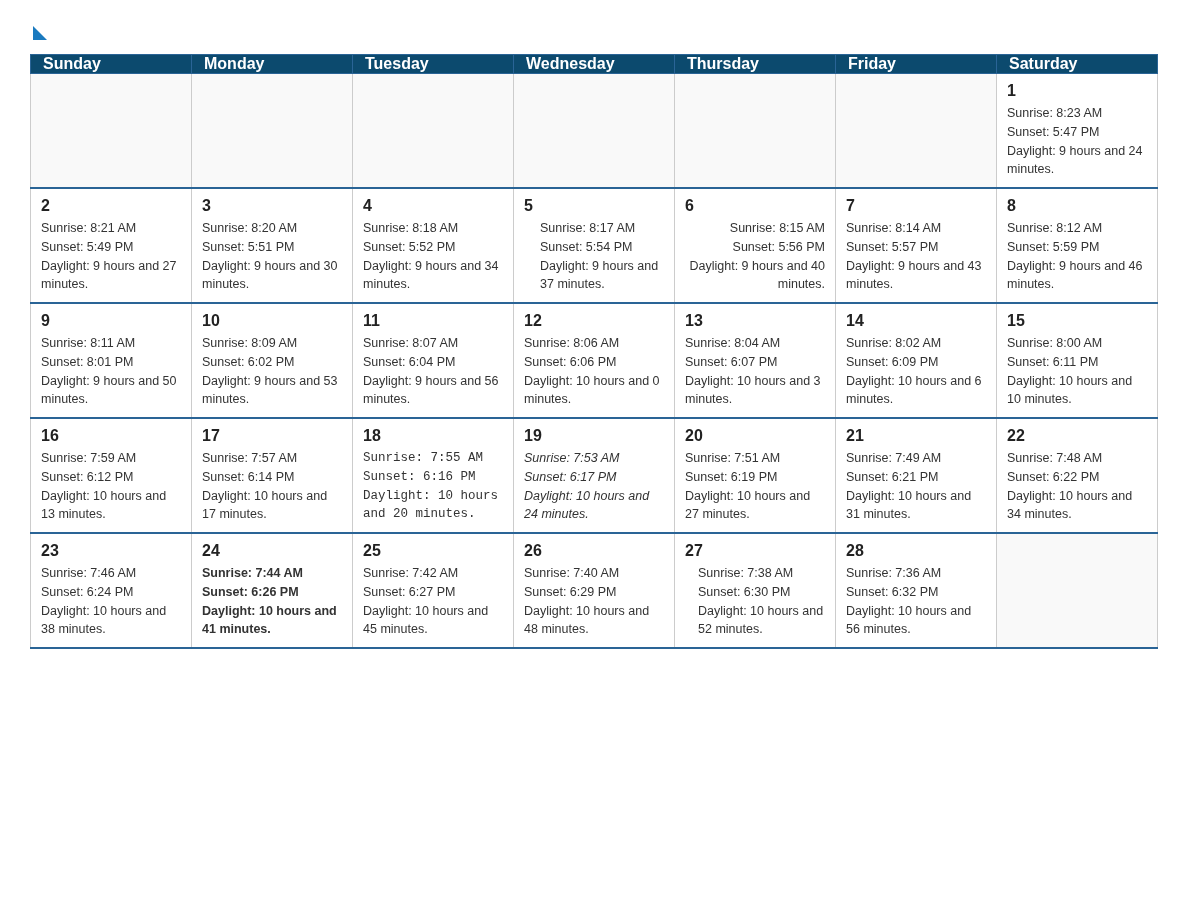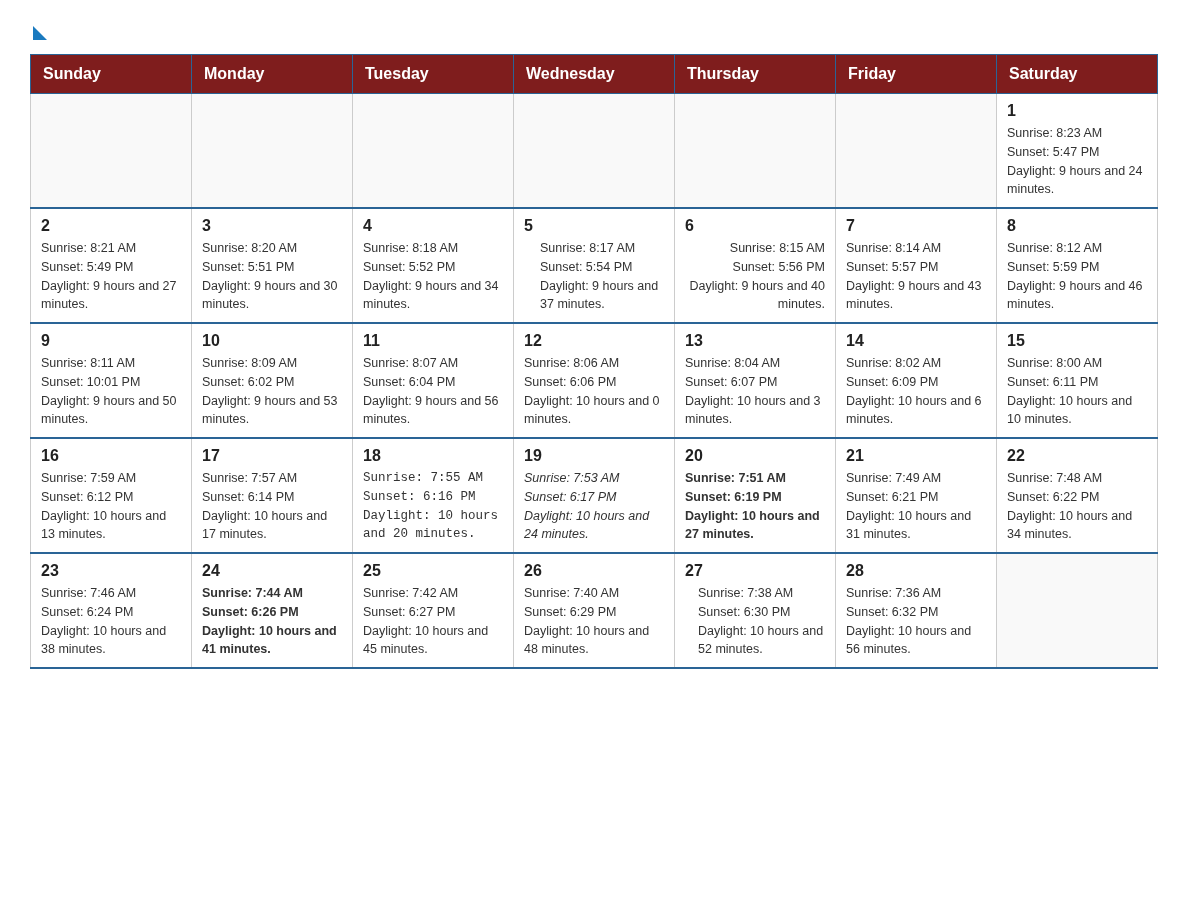--- a/index.html
+++ b/index.html
@@ -59,25 +59,25 @@
     .location {
       font-size: 20px;
       color: #444;
       margin-top: 4px;
     }
     .calendar {
       width: 100%;
       border-collapse: collapse;
     }
     .calendar thead tr th {
-      background-color: #7f1d1d;
+      background-color: #0c4a6e;
       color: #fff;
       font-size: 16px;
       font-weight: bold;
-      padding: 10px 12px;
+      padding: 0 12px;
       text-align: left;
       border: 1px solid #2a6496;
     }
     .calendar tbody tr td {
       vertical-align: top;
       border: 1px solid #ccc;
       padding: 8px 10px;
       width: 14.28%;
       min-height: 100px;
       font-size: 13px;
@@ -187,21 +187,21 @@
           <div class="day-number">8</div>
           <div class="day-info" style="white-space: pre-line;">Sunrise: 8:12 AM
 Sunset: 5:59 PM
 Daylight: 9 hours and 46 minutes.</div>
         </td>
       </tr>
       <tr>
         <td>
           <div class="day-number">9</div>
           <div class="day-info" style="white-space: pre-line;">Sunrise: 8:11 AM
-Sunset: 10:01 PM
+Sunset: 8:01 PM
 Daylight: 9 hours and 50 minutes.</div>
         </td>
         <td>
           <div class="day-number">10</div>
           <div class="day-info" style="white-space: pre-line;">Sunrise: 8:09 AM
 Sunset: 6:02 PM
 Daylight: 9 hours and 53 minutes.</div>
         </td>
         <td>
           <div class="day-number">11</div>
@@ -254,21 +254,21 @@
 Daylight: 10 hours and 20 minutes.</div>
         </td>
         <td>
           <div class="day-number">19</div>
           <div class="day-info" style="white-space: pre-line; font-style: italic;">Sunrise: 7:53 AM
 Sunset: 6:17 PM
 Daylight: 10 hours and 24 minutes.</div>
         </td>
         <td>
           <div class="day-number">20</div>
-          <div class="day-info" style="white-space: pre-line; font-weight: bold;">Sunrise: 7:51 AM
+          <div class="day-info" style="white-space: pre-line;">Sunrise: 7:51 AM
 Sunset: 6:19 PM
 Daylight: 10 hours and 27 minutes.</div>
         </td>
         <td>
           <div class="day-number">21</div>
           <div class="day-info" style="white-space: pre-line;">Sunrise: 7:49 AM
 Sunset: 6:21 PM
 Daylight: 10 hours and 31 minutes.</div>
         </td>
         <td>

